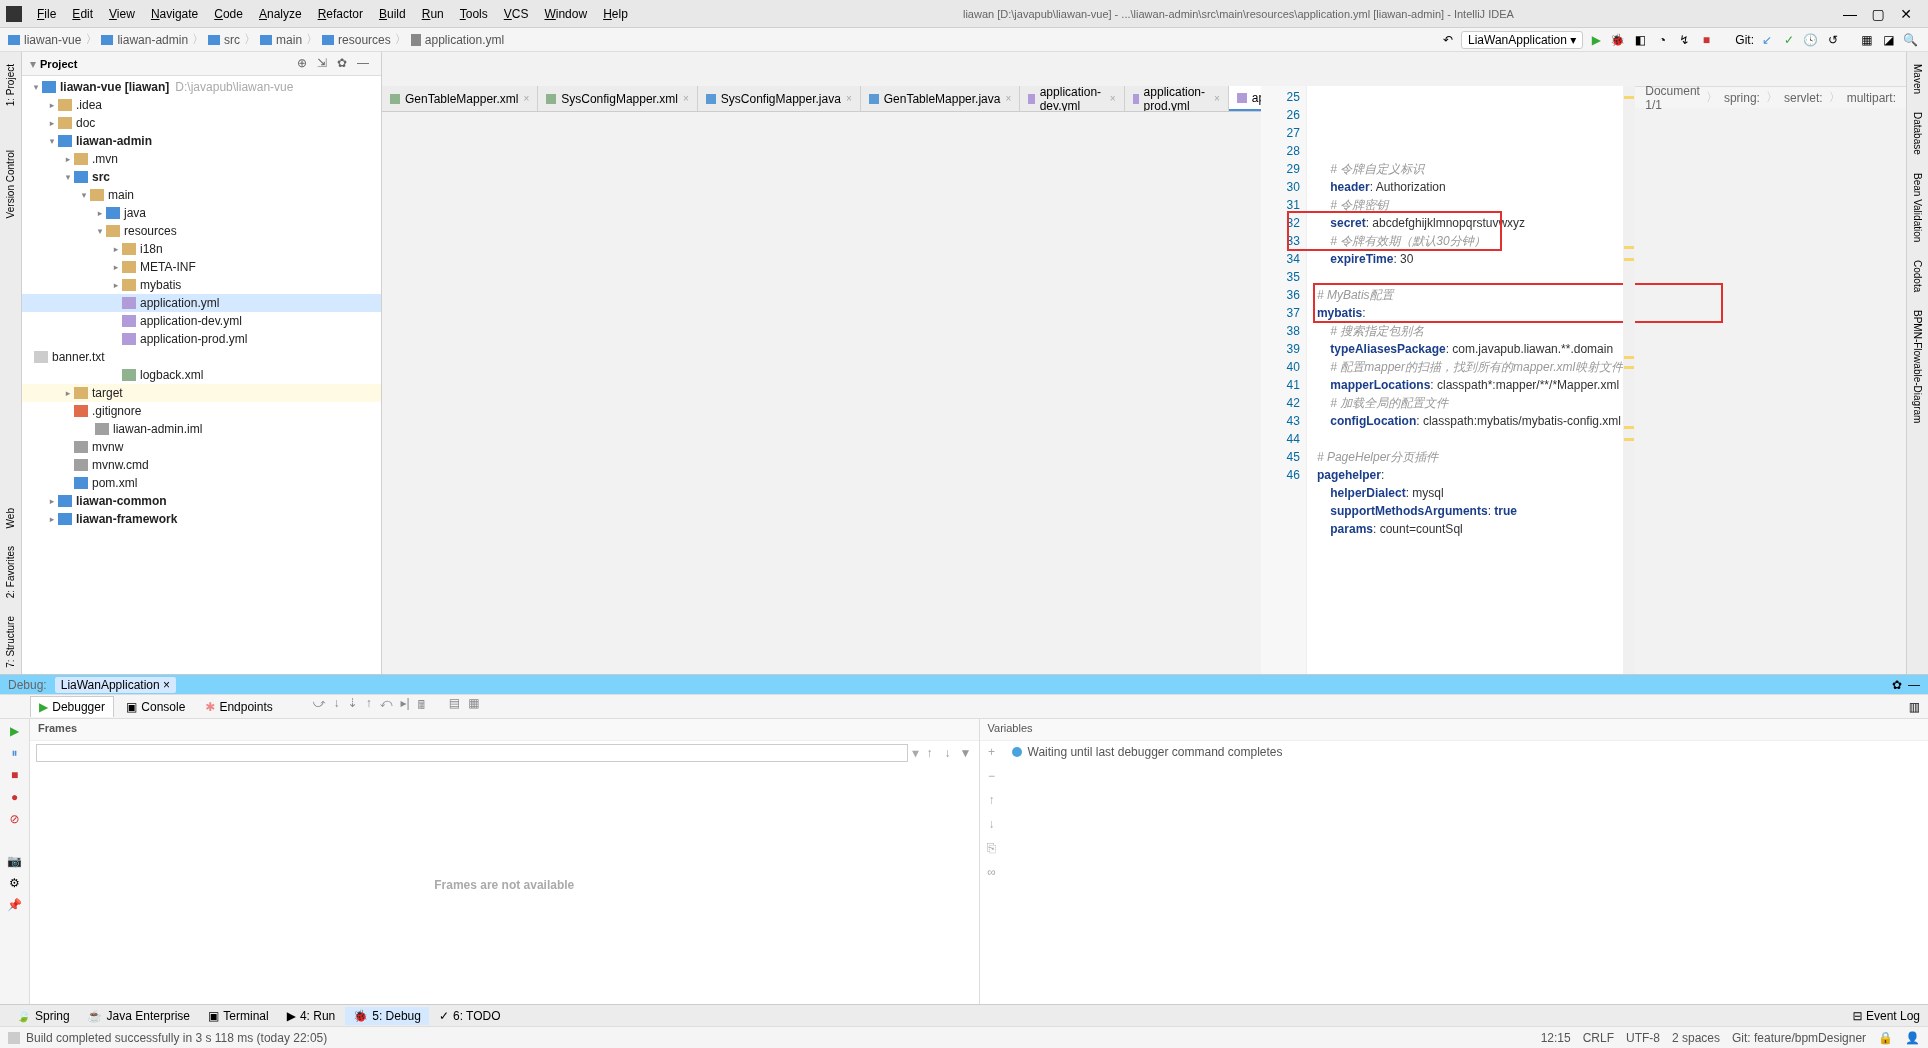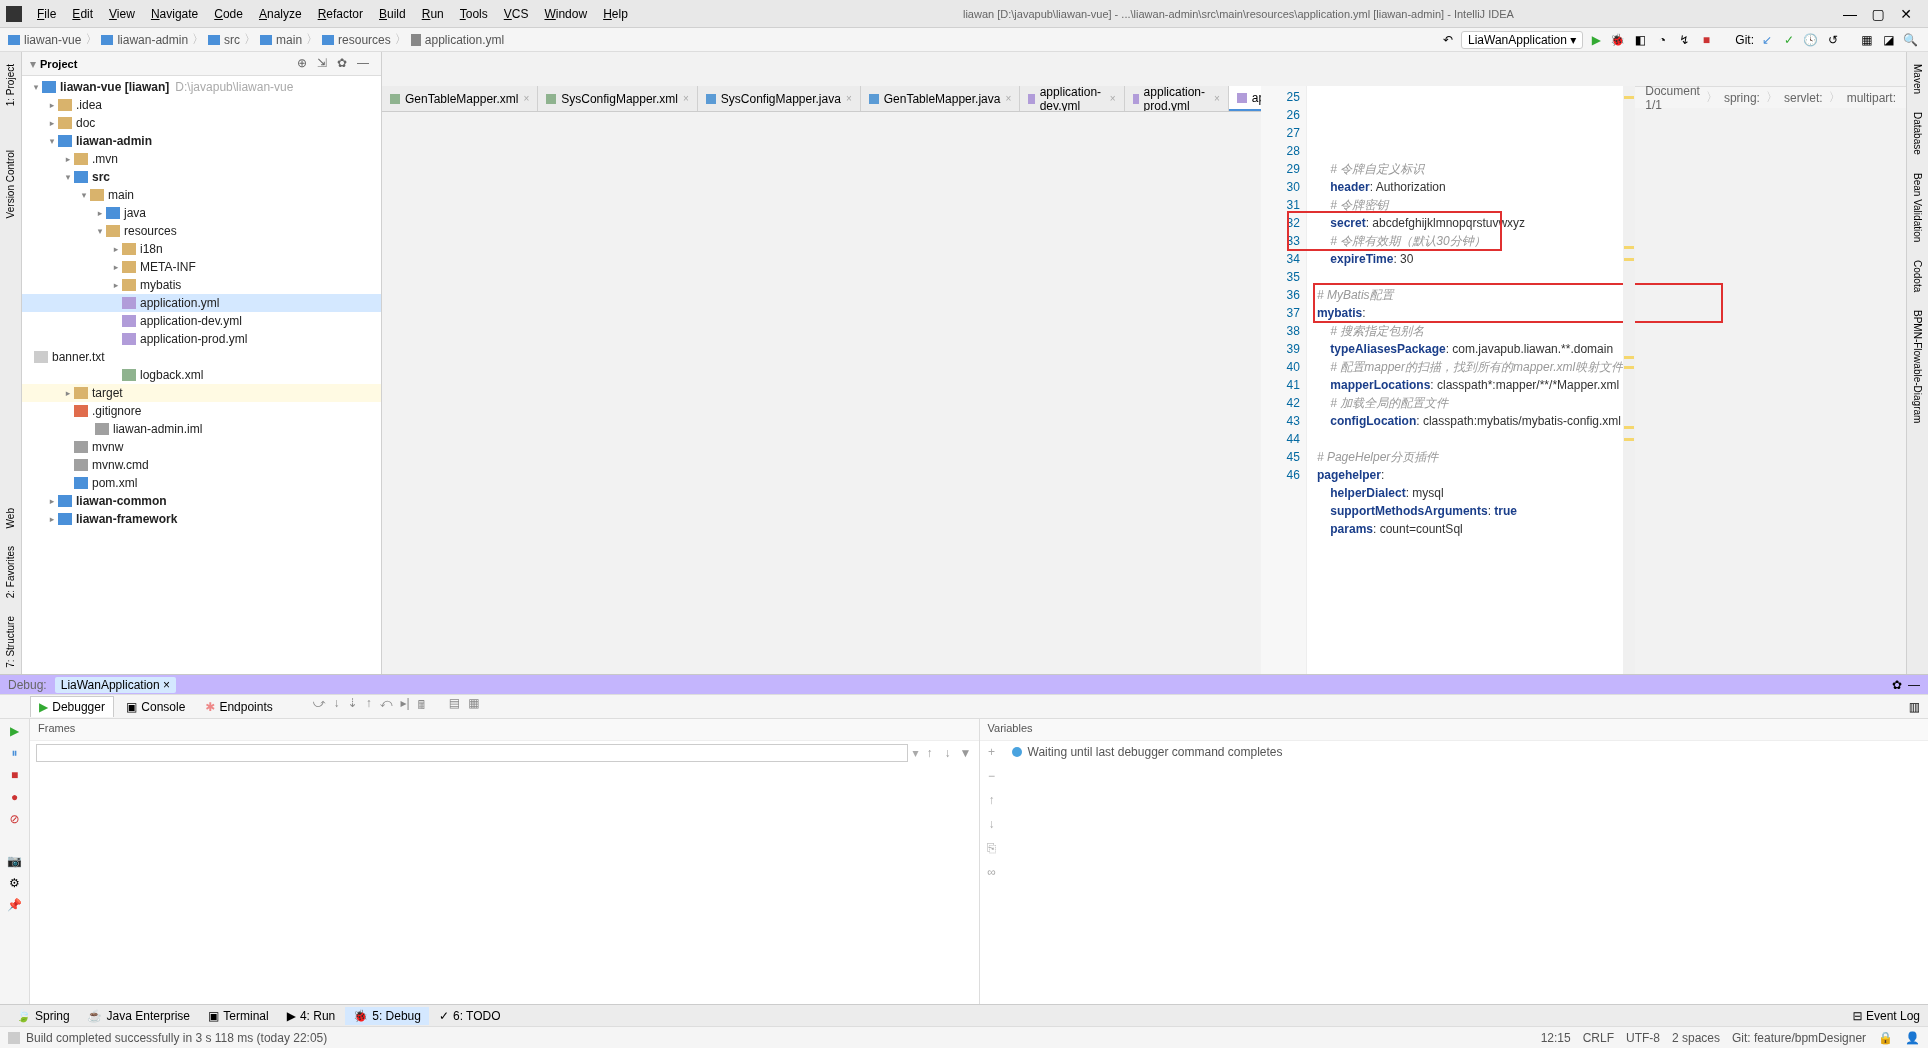--- a/index.html
+++ b/index.html
@@ -59,33 +59,33 @@
 .code .cm { color: #999; font-style: italic; }
 .code .val { color: #333; }
 .code .tr { color: #1a3e8a; font-weight: bold; }
 .redbox { border: 2px solid #e03030; position: absolute; pointer-events: none; }
 .scroll-marks { width: 12px; background: #f0f0f0; position: relative; }
 .scroll-marks .mark { position: absolute; left: 1px; right: 1px; height: 3px; }
 .breadcrumb-editor { height: 22px; background: #f5f5f5; border-top: 1px solid #ddd; display: flex; align-items: center; padding: 0 10px; gap: 6px; color: #666; font-size: 11px; }
 .right-rail { width: 22px; background: #ececec; border-left: 1px solid #d0d0d0; display: flex; flex-direction: column; align-items: center; padding-top: 6px; gap:6px; }
 .right-rail .rail-tab { writing-mode: vertical-rl; font-size: 10px; padding: 6px 2px; cursor: pointer; }
 .debug-panel { height: 330px; border-top: 1px solid #c8c8c8; background: #fff; display: flex; flex-direction: column; }
-.debug-header { height: 20px; background: #c4b5fd; display: flex; align-items: center; padding: 0 8px; border-bottom: 1px solid #ddd; }
+.debug-header { height: 20px; background: #7dd3fc; display: flex; align-items: center; padding: 0 8px; border-bottom: 1px solid #ddd; }
 .debug-header .label { color: #666; margin-right: 8px; }
 .debug-header .run-name { background: #d4e8ff; padding: 1px 6px; border-radius: 2px; }
 .debug-header .right { margin-left: auto; display:flex; gap:6px; }
 .debug-tabs { height: 24px; background: #f5f5f5; display: flex; align-items: center; border-bottom: 1px solid #ddd; padding-left: 30px; gap: 4px; }
 .debug-tabs .tab { padding: 3px 8px; display:flex; align-items:center; gap:4px; cursor:pointer; }
 .debug-tabs .tab.active { background: #fff; border: 1px solid #ccc; border-bottom: none; }
 .debug-tabs .sep { width: 12px; }
 .debug-tabs .tool-icons { margin-left: 12px; display:flex; gap:8px; color:#888; }
 .debug-body { flex:1; display: flex; }
 .debug-side { width: 30px; background: #f5f5f5; border-right: 1px solid #ddd; display:flex; flex-direction:column; align-items:center; padding-top:4px; gap:6px; }
 .debug-side .btn { width:16px; height:16px; cursor:pointer; display:flex; align-items:center; justify-content:center; }
-.frames-pane { flex: 1; border-right: 1px solid #ddd; display:flex; flex-direction:column; }
+.frames-pane { flex: 1; border-right: 1px solid #ddd; display:flex; flex-direction:column;font-weight:bold; }
 .pane-title { height: 22px; padding: 3px 8px; background: #f9f9f9; border-bottom:1px solid #eee; font-size:11px; color:#555; }
 .frames-toolbar { height:24px; display:flex; align-items:center; padding:0 6px; gap:4px; }
 .frames-toolbar .select { flex:1; border:1px solid #ccc; height:18px; background:#fff; }
 .frames-toolbar .ico { width:14px; color:#999; cursor:pointer; text-align:center; }
 .frames-msg { flex:1; display:flex; align-items:center; justify-content:center; color:#aaa; }
 .vars-pane { flex: 1; display:flex; flex-direction:column; }
 .vars-toolbar { width:24px; display:flex; flex-direction:column; align-items:center; padding-top:4px; gap:10px; color:#aaa; }
 .vars-body { flex:1; display:flex; }
 .vars-content { flex:1; padding:4px 8px; }
 .vars-line { display:flex; align-items:center; gap:6px; color:#555; }
@@ -483,20 +483,21 @@
     </div>
     <div class="frames-pane">
       <div class="pane-title">Frames</div>
       <div class="frames-toolbar">
         <div class="select"></div>
         <span style="color:#aaa">▾</span>
         <span class="ico">↑</span>
         <span class="ico">↓</span>
         <span class="ico">▼</span>
       </div>
+      <div class="frames-msg">Frames are not available</div>
     </div>
     <div class="vars-pane">
       <div class="pane-title">Variables</div>
       <div class="vars-body">
         <div class="vars-toolbar">
           <span>+</span>
           <span>−</span>
           <span>↑</span>
           <span>↓</span>
           <span>⎘</span>

